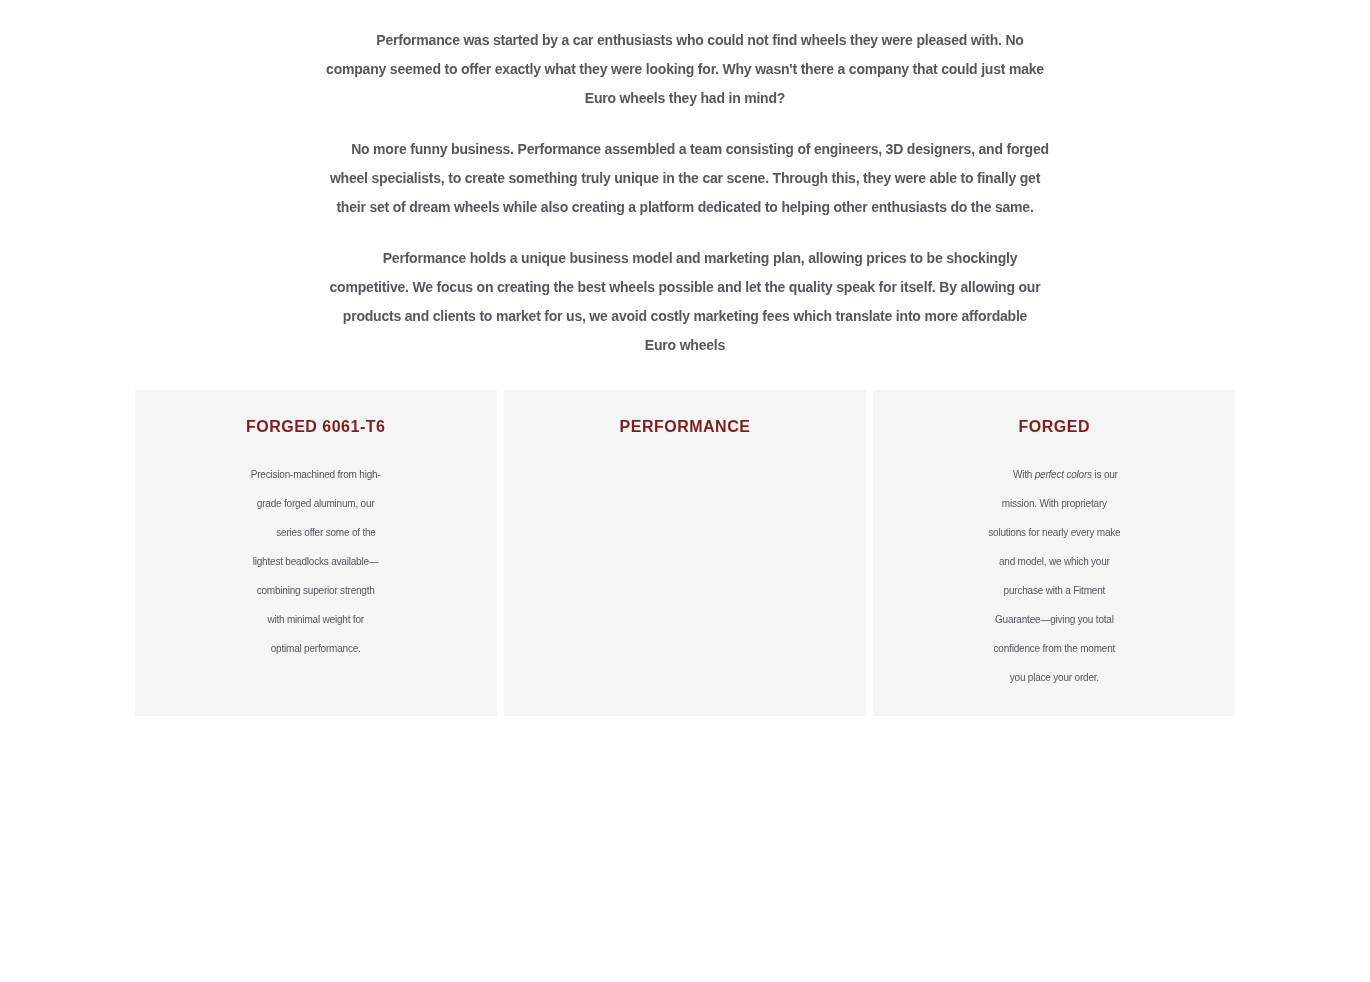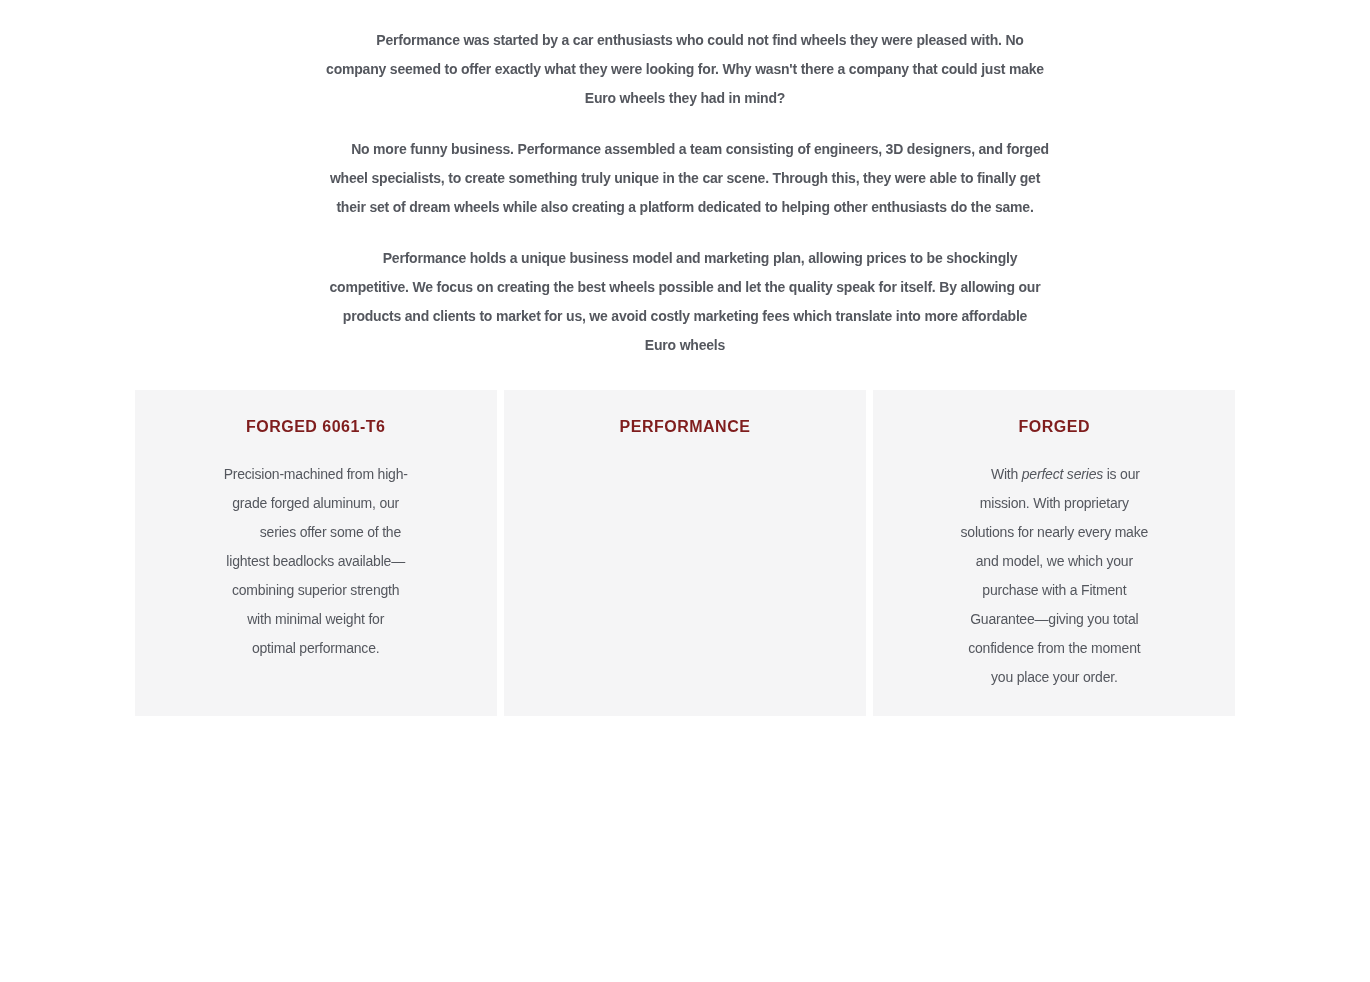--- a/index.html
+++ b/index.html
@@ -54,21 +54,21 @@
   }
   .card-title {
     font-size: 16px;
     font-weight: 700;
     letter-spacing: 0.5px;
     color: #7f1d1d;
     line-height: 1.3;
     margin-bottom: 22px;
   }
   .card-body {
-    font-size: 14px;
+    font-size: 10px;
     font-weight: 400;
     letter-spacing: -0.2px;
     line-height: 29px;
     color: #54575e;
     white-space: pre-line;
     margin-top: 17px;
   }
   .card-body.indent-lg { text-indent: 30px; }
   .card-body.indent-sm { text-indent: 22px; }
   .italic { font-style: italic; }
@@ -105,21 +105,21 @@
 optimal performance.</div>
     </div>
 
 
     <div class="card">
       <div class="card-title">PERFORMANCE</div>
     </div>
 
     <div class="card">
       <div class="card-title">FORGED</div>
-      <div class="card-body indent-sm"><span>With </span><span class="italic">perfect series</span><span> is our
+      <div class="card-body indent-sm"><span>With </span><span class="italic">perfect colors</span><span> is our
 mission. With proprietary
 solutions for nearly every make
 and model, we which your
 purchase with a Fitment
 Guarantee—giving you total
 confidence from the moment
 you place your order.</span></div>
     </div>
 
   </div>

